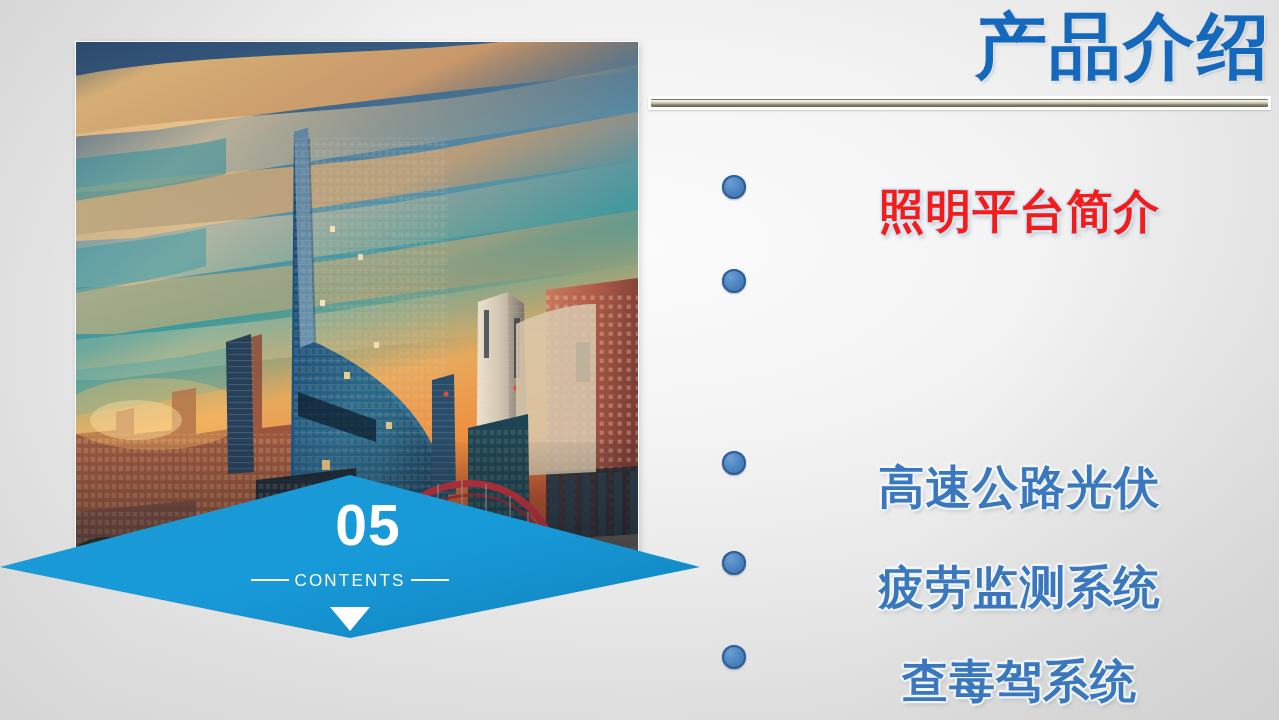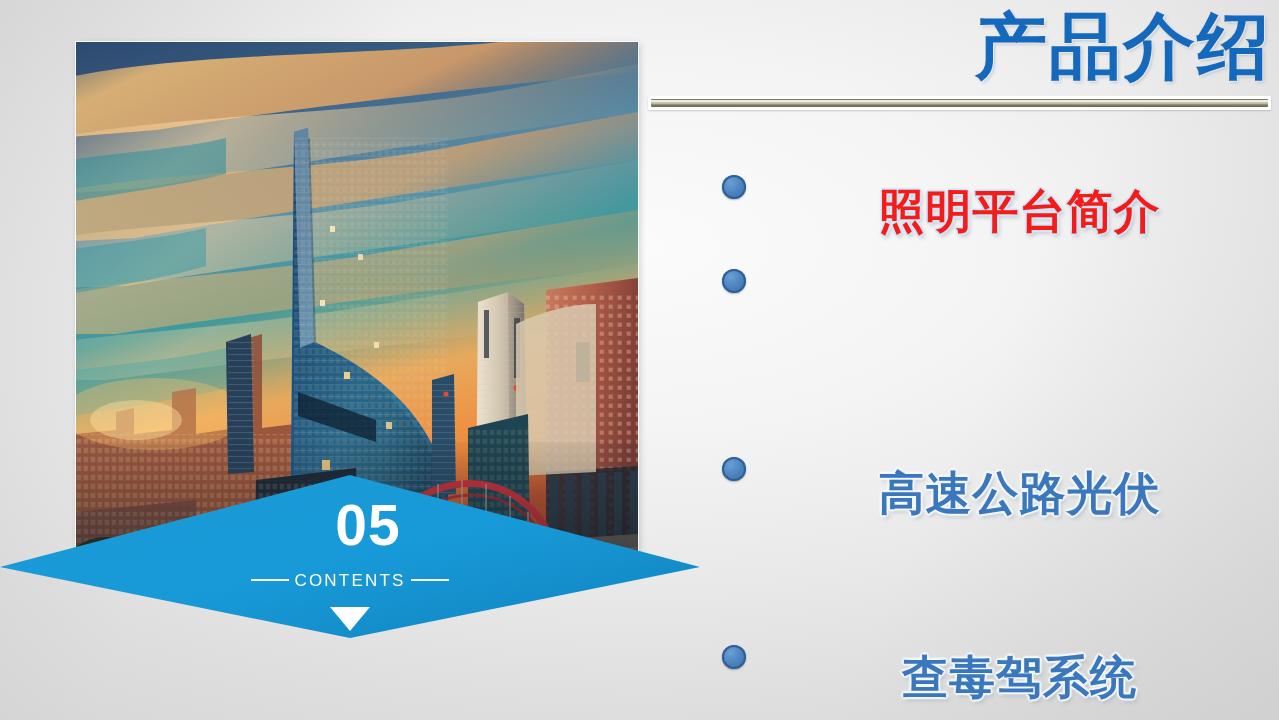--- a/index.html
+++ b/index.html
@@ -430,26 +430,30 @@
     <div class="bullet-row" style="top:0px;">
       <span class="bullet-dot"></span>
       <span class="bullet-label accent">照明平台简介</span>
     </div>
 
     <div class="bullet-row" style="top:94px;">
       <span class="bullet-dot"></span>
     </div>
 
 
-    <div class="bullet-row" style="top:282px;text-decoration:underline;">
+    <div class="bullet-row" style="top:276px;text-decoration:underline;">
       <span class="bullet-dot"></span>
       <span class="bullet-label normal">高速公路光伏</span>
     </div>
 
-
-    <div class="bullet-row" style="top:470px;font-family:Liberation Mono, monospace;">
+    <div class="bullet-row" style="top:376px;">
+      <span class="bullet-dot"></span>
+      <span class="bullet-label normal">疲劳监测系统</span>
+    </div>
+
+    <div class="bullet-row" style="top:470px;">
       <span class="bullet-dot"></span>
       <span class="bullet-label normal">查毒驾系统</span>
     </div>
 
   </div>
 
 </div>
 
 </body></html>

